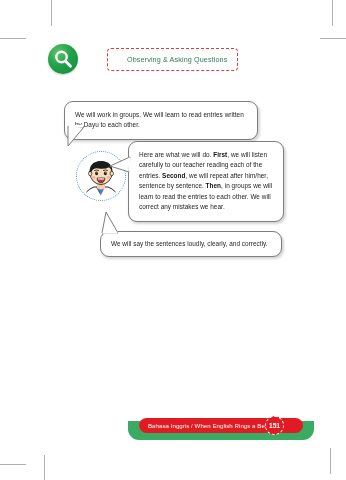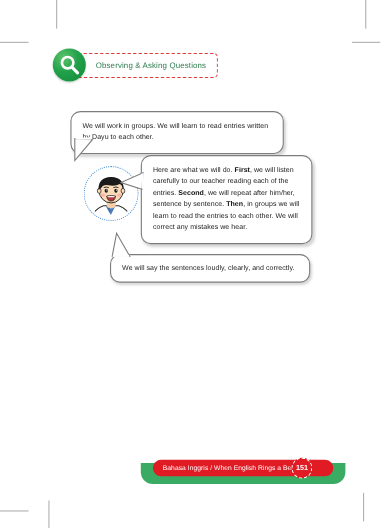--- a/index.html
+++ b/index.html
@@ -26,20 +26,21 @@
   .crop.v { width: 1px; height: 26px; }
   .crop.h { height: 1px; width: 26px; }
 
   
   .section-header {
     position: absolute;
     left: 48px;
     top: 44px;
     display: flex;
     align-items: center;
+    gap: 40px;
   }
   .magnifier-badge {
     width: 30px;
     height: 30px;
     border-radius: 50%;
     background: radial-gradient(circle at 33% 28%, #5cc46b 0%, #22a04a 45%, #0f8c3a 100%);
     box-shadow: 0 1px 2px rgba(0,0,0,0.22);
     position: relative;
     z-index: 3;
     flex: none;

